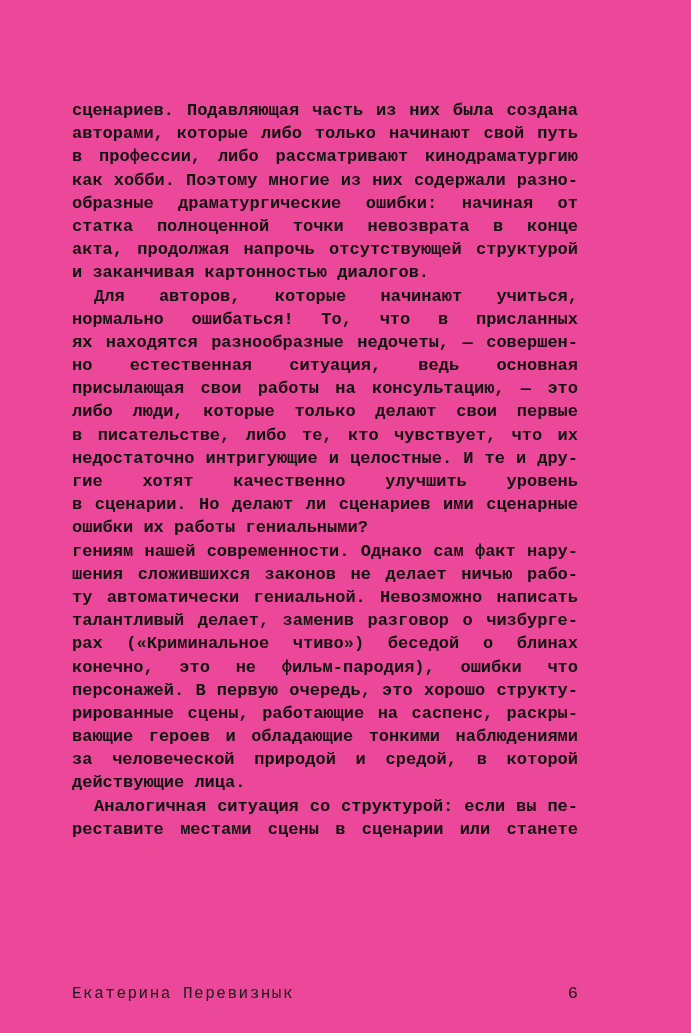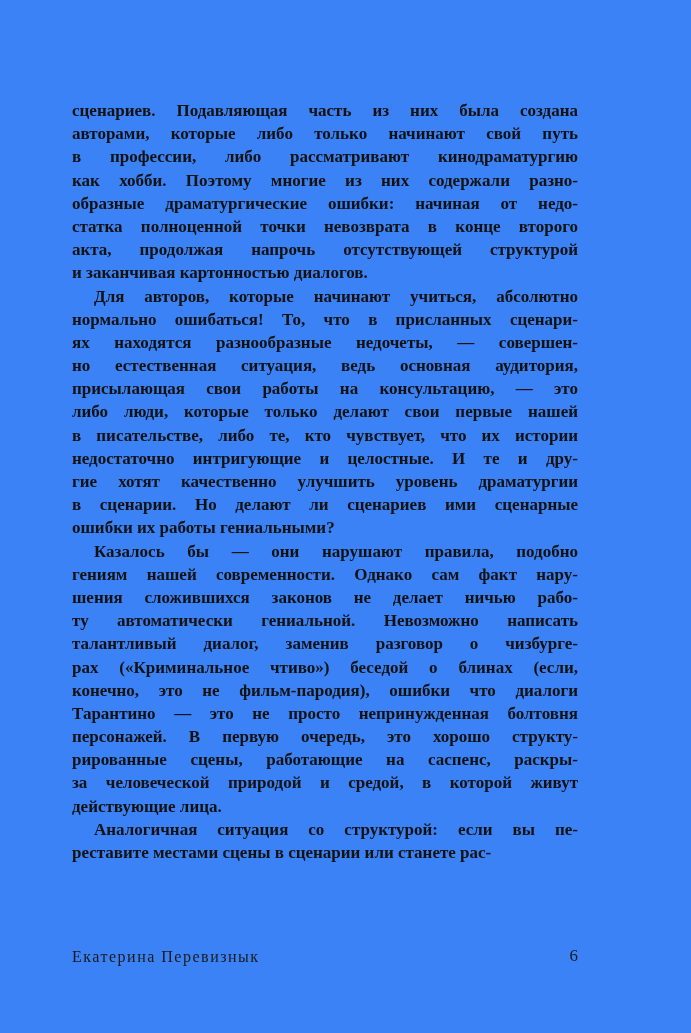--- a/index.html
+++ b/index.html
@@ -4,23 +4,23 @@
 <style>
   html, body {
     margin: 0;
     padding: 0;
     background: #ffffff;
   }
   .page {
     position: relative;
     width: 691px;
     height: 1033px;
-    background: #3b82f6;
+    background: #ec4899;
     overflow: hidden;
-    font-family: Liberation Serif, serif;
+    font-family: Liberation Mono, monospace;
   }
   .text-block {
     position: absolute;
     left: 72px;
     top: 99px;
     width: 506px;
     color: #121212;
     font-size: 17px;
     line-height: 23.2px;
     font-weight: 600;
@@ -38,21 +38,21 @@
   }
   .line.last {
     text-align-last: left;
   }
   .line.indent {
     text-indent: 22px;
   }
   .footer {
     position: absolute;
     left: 72px;
-    top: 946px;
+    top: 984px;
     width: 506px;
     display: flex;
     justify-content: space-between;
     align-items: flex-end;
     color: #1a1a1a;
     font-size: 16px;
     font-weight: 400;
     letter-spacing: 1.5px;
   }
   .footer .page-num {
@@ -82,30 +82,29 @@
         <div class="line">но естественная ситуация, ведь основная аудитория,</div>
         <div class="line">присылающая свои работы на консультацию, — это</div>
         <div class="line">либо люди, которые только делают свои первые нашей</div>
         <div class="line">в писательстве, либо те, кто чувствует, что их истории</div>
         <div class="line">недостаточно интригующие и целостные. И те и дру-</div>
         <div class="line">гие хотят качественно улучшить уровень драматургии</div>
         <div class="line">в сценарии. Но делают ли сценариев ими сценарные</div>
         <div class="line last">ошибки их работы гениальными?</div>
       </div>
       <div class="paragraph">
-        <div class="line indent">Казалось бы — они нарушают правила, подобно</div>
         <div class="line">гениям нашей современности. Однако сам факт нару-</div>
         <div class="line">шения сложившихся законов не делает ничью рабо-</div>
         <div class="line">ту автоматически гениальной. Невозможно написать</div>
-        <div class="line">талантливый диалог, заменив разговор о чизбурге-</div>
+        <div class="line">талантливый делает, заменив разговор о чизбурге-</div>
         <div class="line">рах («Криминальное чтиво») беседой о блинах (если,</div>
         <div class="line">конечно, это не фильм-пародия), ошибки что диалоги</div>
-        <div class="line">Тарантино — это не просто непринужденная болтовня</div>
         <div class="line">персонажей. В первую очередь, это хорошо структу-</div>
         <div class="line">рированные сцены, работающие на саспенс, раскры-</div>
+        <div class="line">вающие героев и обладающие тонкими наблюдениями</div>
         <div class="line">за человеческой природой и средой, в которой живут</div>
         <div class="line last">действующие лица.</div>
       </div>
       <div class="paragraph">
         <div class="line indent">Аналогичная ситуация со структурой: если вы пе-</div>
         <div class="line last">реставите местами сцены в сценарии или станете рас-</div>
       </div>
     </div>
   <div class="footer">
     <span class="author">Екатерина Перевизнык</span>

